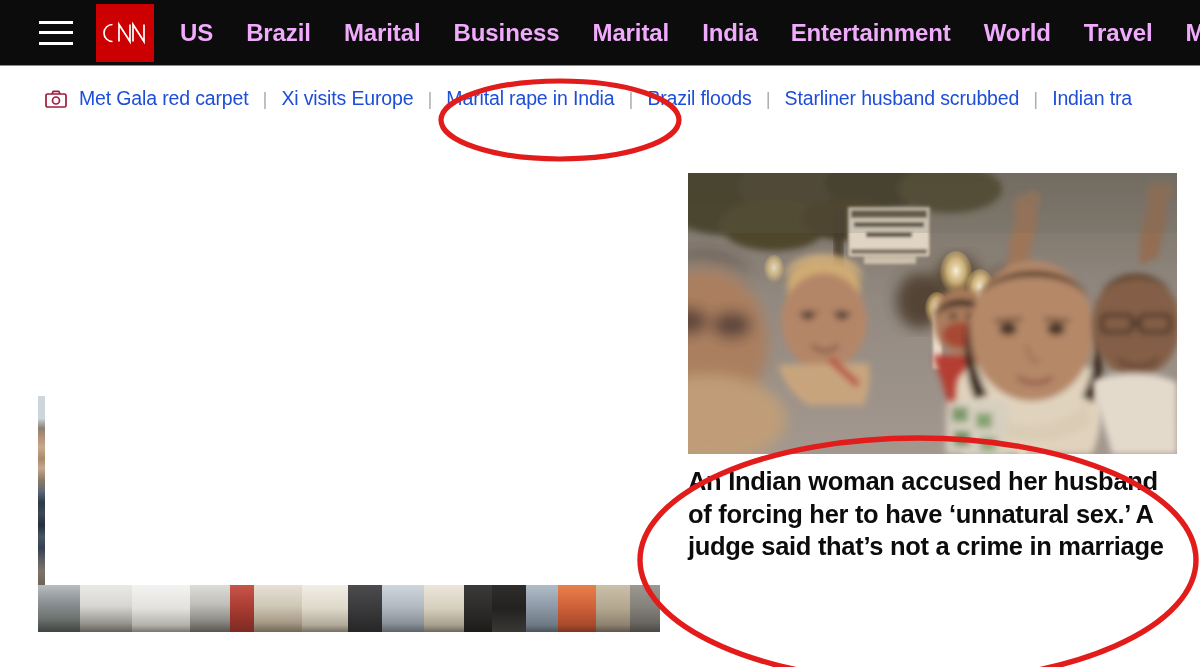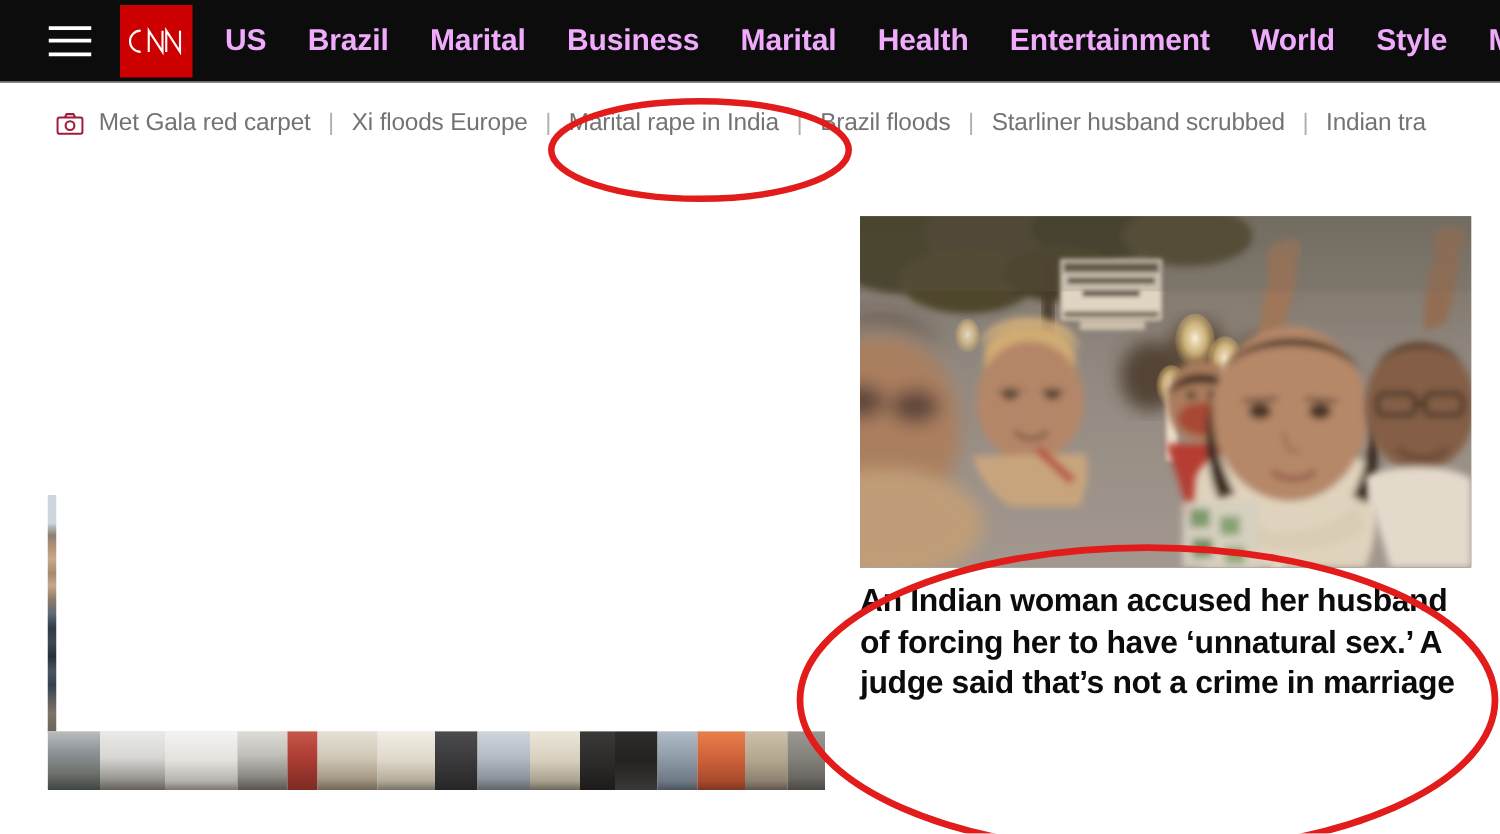--- a/index.html
+++ b/index.html
@@ -97,21 +97,21 @@
   }
 
   .cam-icon {
     margin-left: 45px;
     margin-right: 12px;
     flex: 0 0 auto;
     display: block;
   }
 
   .ticker-item {
-    color: #737373;
+    color: #1d4ed8;
     font-size: 19.5px;
     font-weight: 400;
     letter-spacing: -0.15px;
     text-decoration: none;
     cursor: pointer;
     flex: 0 0 auto;
   }
   .ticker-sep {
     color: #b0b0b0;
     font-size: 19px;
@@ -218,39 +218,39 @@
         </g>
       </svg>
     </div>
 
     <div class="nav-links">
       <a class="nav-link" href="#">US</a>
       <a class="nav-link" href="#">Brazil</a>
       <a class="nav-link" href="#">Marital</a>
       <a class="nav-link" href="#">Business</a>
       <a class="nav-link" href="#">Marital</a>
-      <a class="nav-link" href="#">Health</a>
+      <a class="nav-link" href="#">India</a>
       <a class="nav-link" href="#">Entertainment</a>
       <a class="nav-link" href="#">World</a>
-      <a class="nav-link" href="#">Style</a>
+      <a class="nav-link" href="#">Travel</a>
       <a class="nav-link" href="#">More</a>
     </div>
   </div>
 
   <div class="ticker">
 
     <svg class="cam-icon" width="22" height="18" viewBox="0 0 22 18">
       <rect x="1" y="4" width="20" height="13" rx="1.6" fill="none" stroke="#a01b3c" stroke-width="1.7"></rect>
       <path d="M7 4 L8.2 1.3 L13.8 1.3 L15 4" fill="none" stroke="#a01b3c" stroke-width="1.7" stroke-linejoin="round"></path>
       <circle cx="11" cy="10.5" r="3.5" fill="none" stroke="#a01b3c" stroke-width="1.7"></circle>
     </svg>
 
     <a class="ticker-item" href="#">Met Gala red carpet</a>
     <span class="ticker-sep">|</span>
-    <a class="ticker-item" href="#">Xi floods Europe</a>
+    <a class="ticker-item" href="#">Xi visits Europe</a>
     <span class="ticker-sep">|</span>
     <a class="ticker-item" href="#">Marital rape in India</a>
     <span class="ticker-sep">|</span>
     <a class="ticker-item" href="#">Brazil floods</a>
     <span class="ticker-sep">|</span>
     <a class="ticker-item" href="#">Starliner husband scrubbed</a>
     <span class="ticker-sep">|</span>
     <a class="ticker-item" href="#">Indian tra</a>
   </div>
 

